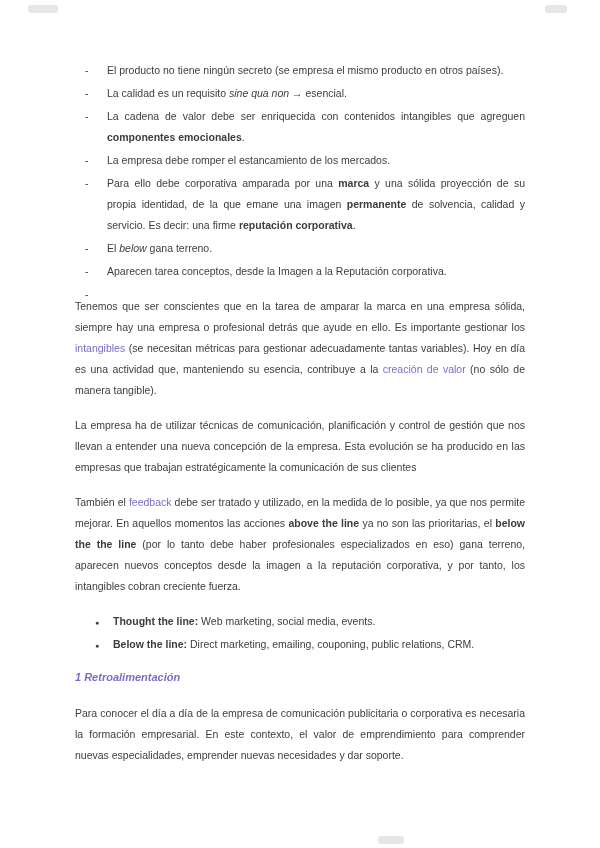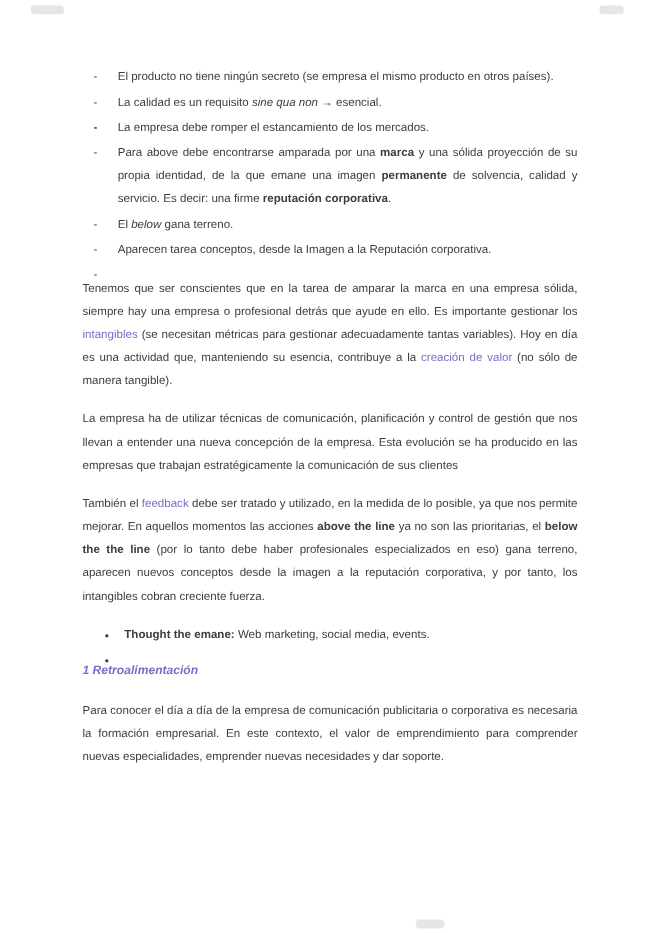--- a/index.html
+++ b/index.html
@@ -89,28 +89,29 @@
     <li>
       <span class="marker">-</span>
       <span class="li-text"><span>El producto no tiene ningún secreto (se empresa el mismo producto en otros países).</span></span>
     </li>
     <li>
       <span class="marker">-</span>
       <span class="li-text"><span>La calidad es un requisito </span><span class="italic">sine qua non</span><span> → esencial.</span></span>
     </li>
     <li>
       <span class="marker">-</span>
+      <span class="li-text"><span>La cadena de valor debe ser enriquecida con contenidos intangibles que agreguen </span><span class="bold">componentes emocionales</span><span>.</span></span>
     </li>
     <li>
       <span class="marker">-</span>
       <span class="li-text"><span>La empresa debe romper el estancamiento de los mercados.</span></span>
     </li>
     <li>
       <span class="marker">-</span>
-      <span class="li-text"><span>Para above debe encontrarse amparada por una </span><span class="bold">marca</span><span> y una sólida proyección de su propia identidad, de la que emane una imagen </span><span class="bold">permanente</span><span> de solvencia, calidad y servicio. Es decir: una firme </span><span class="bold">reputación corporativa</span><span>.</span></span>
+      <span class="li-text"><span>Para ello debe corporativa amparada por una </span><span class="bold">marca</span><span> y una sólida proyección de su propia identidad, de la que emane una imagen </span><span class="bold">permanente</span><span> de solvencia, calidad y servicio. Es decir: una firme </span><span class="bold">reputación corporativa</span><span>.</span></span>
     </li>
     <li>
       <span class="marker">-</span>
       <span class="li-text"><span>El </span><span class="italic">below</span><span> gana terreno.</span></span>
     </li>
     <li>
       <span class="marker">-</span>
       <span class="li-text"><span>Aparecen tarea conceptos, desde la Imagen a la Reputación corporativa.</span></span>
     </li>
     <li>
@@ -118,24 +119,25 @@
     </li>
   </ul>
 
   <p class="para"><span>Tenemos que ser conscientes que en la tarea de amparar la marca en una empresa sólida, siempre hay una empresa o profesional detrás que ayude en ello. Es importante gestionar los </span><span class="accent">intangibles</span><span> (se necesitan métricas para gestionar adecuadamente tantas variables). Hoy en día es una actividad que, manteniendo su esencia, contribuye a la </span><span class="accent">creación de valor</span><span> (no sólo de manera tangible).</span></p>
   <p class="para"><span>La empresa ha de utilizar técnicas de comunicación, planificación y control de gestión que nos llevan a entender una nueva concepción de la empresa. Esta evolución se ha producido en las empresas que trabajan estratégicamente la comunicación de sus clientes</span></p>
   <p class="para"><span>También el </span><span class="accent">feedback</span><span> debe ser tratado y utilizado, en la medida de lo posible, ya que nos permite mejorar. En aquellos momentos las acciones </span><span class="bold">above the line</span><span> ya no son las prioritarias, el </span><span class="bold">below the the line</span><span> (por lo tanto debe haber profesionales especializados en eso) gana terreno, aparecen nuevos conceptos desde la imagen a la reputación corporativa, y por tanto, los intangibles cobran creciente fuerza.</span></p>
 
   <ul class="bullet-list">
     <li>
       <span class="marker">●</span>
-      <span class="li-text"><span class="bold">Thought the emane:</span><span> Web marketing, social media, events.</span></span>
+      <span class="li-text"><span class="bold">Thought the line:</span><span> Web marketing, social media, events.</span></span>
     </li>
     <li>
       <span class="marker">●</span>
+      <span class="li-text"><span class="bold">Below the line:</span><span> Direct marketing, emailing, couponing, public relations, CRM.</span></span>
     </li>
   </ul>
 
   <h2 class="section-heading">1 Retroalimentación</h2>
 
   <p class="para"><span>Para conocer el día a día de la empresa de comunicación publicitaria o corporativa es necesaria la formación empresarial. En este contexto, el valor de emprendimiento para comprender nuevas especialidades, emprender nuevas necesidades y dar soporte.</span></p>
 
 </div>
 
 </body></html>

